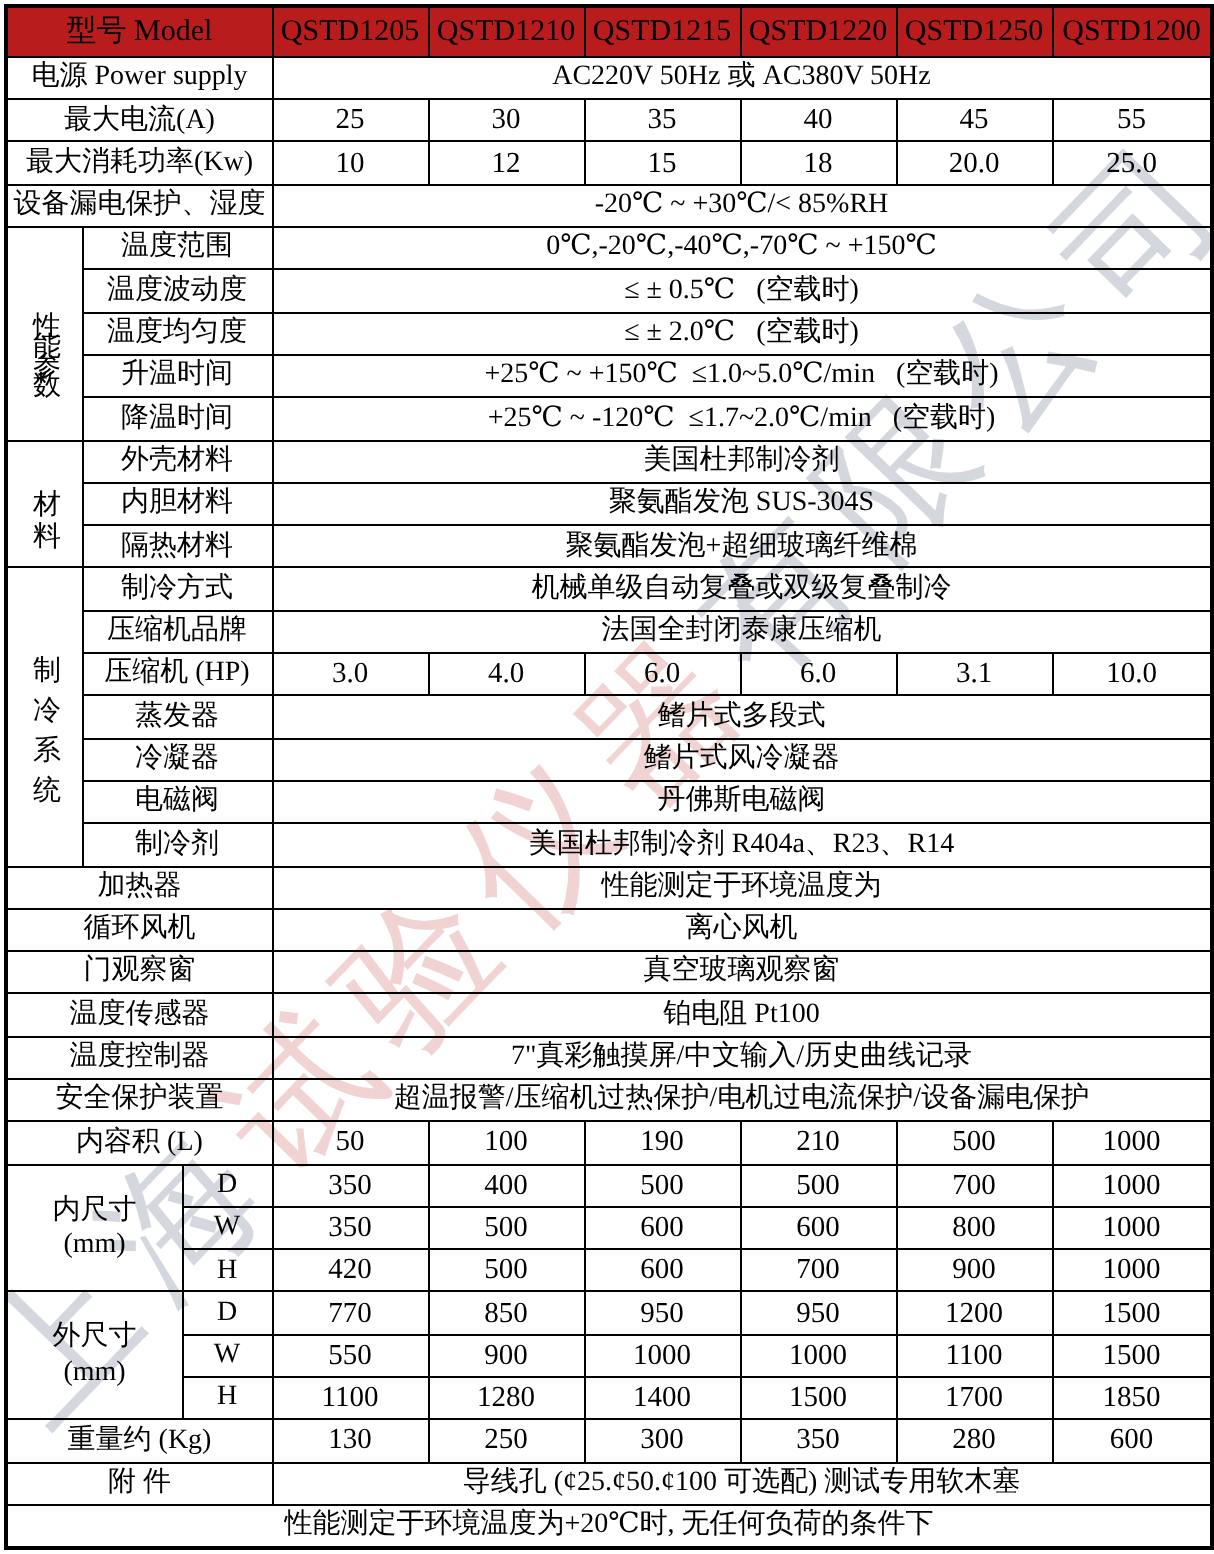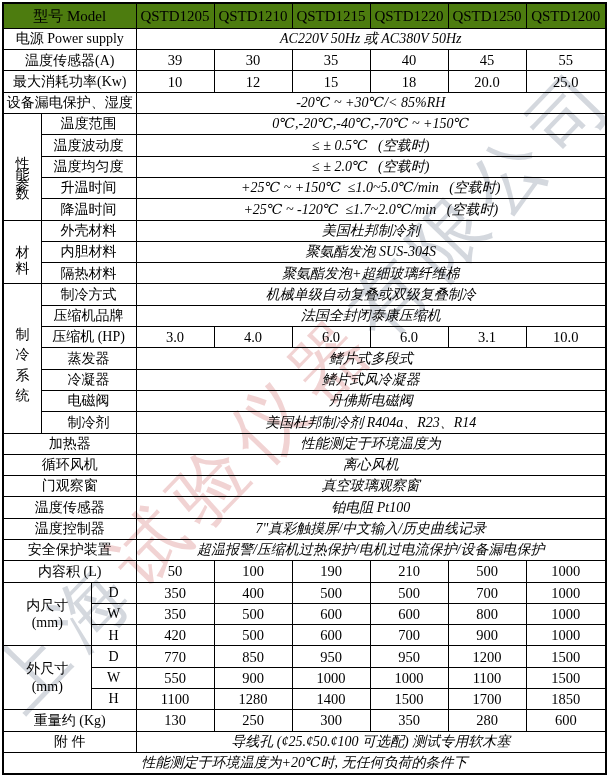--- a/index.html
+++ b/index.html
@@ -21,23 +21,23 @@
     width:603px;height:773px;margin:2px;
     border:2px solid #000;background:transparent;
   }
   td{
     border:1px solid #000;
     text-align:center;vertical-align:middle;
     padding:0 2px;font-size:14px;line-height:1.25;overflow:hidden;
   }
   tr{height:21px;}
   tr.hdr{height:25px;}
-  tr.hdr td{background:#4d7c0f;font-size:15px;}
+  tr.hdr td{background:#b91c1c;font-size:15px;}
   td.lbl{white-space:pre-line;text-align:center;}
-  td.val{white-space:pre-wrap;font-style:italic;}
+  td.val{white-space:pre-wrap;}
   td.num{font-size:14.5px;}
   td.vlabel span{
     writing-mode:vertical-rl;text-orientation:upright;
     display:inline-block;
   }
   td.vlabel.ls10 span{letter-spacing:10px;}
   td.vlabel.ls16 span{letter-spacing:16px;}
   td.vlabel.ls20 span{letter-spacing:20px;}
 </style>
 </head>
@@ -68,22 +68,22 @@
     <td>QSTD1250</td>
     <td>QSTD1200</td>
   </tr>
 
   <tr>
     <td colspan="3" class="lbl">电源 Power supply</td>
     <td colspan="6" class="val">AC220V 50Hz 或 AC380V 50Hz</td>
   </tr>
 
   <tr>
-    <td colspan="3" class="lbl">温度传感器(A)</td>
-    <td class="num">39</td>
+    <td colspan="3" class="lbl">最大电流(A)</td>
+    <td class="num">25</td>
     <td class="num">30</td>
     <td class="num">35</td>
     <td class="num">40</td>
     <td class="num">45</td>
     <td class="num">55</td>
   </tr>
 
   <tr>
     <td colspan="3" class="lbl">最大消耗功率(Kw)</td>
     <td class="num">10</td>

